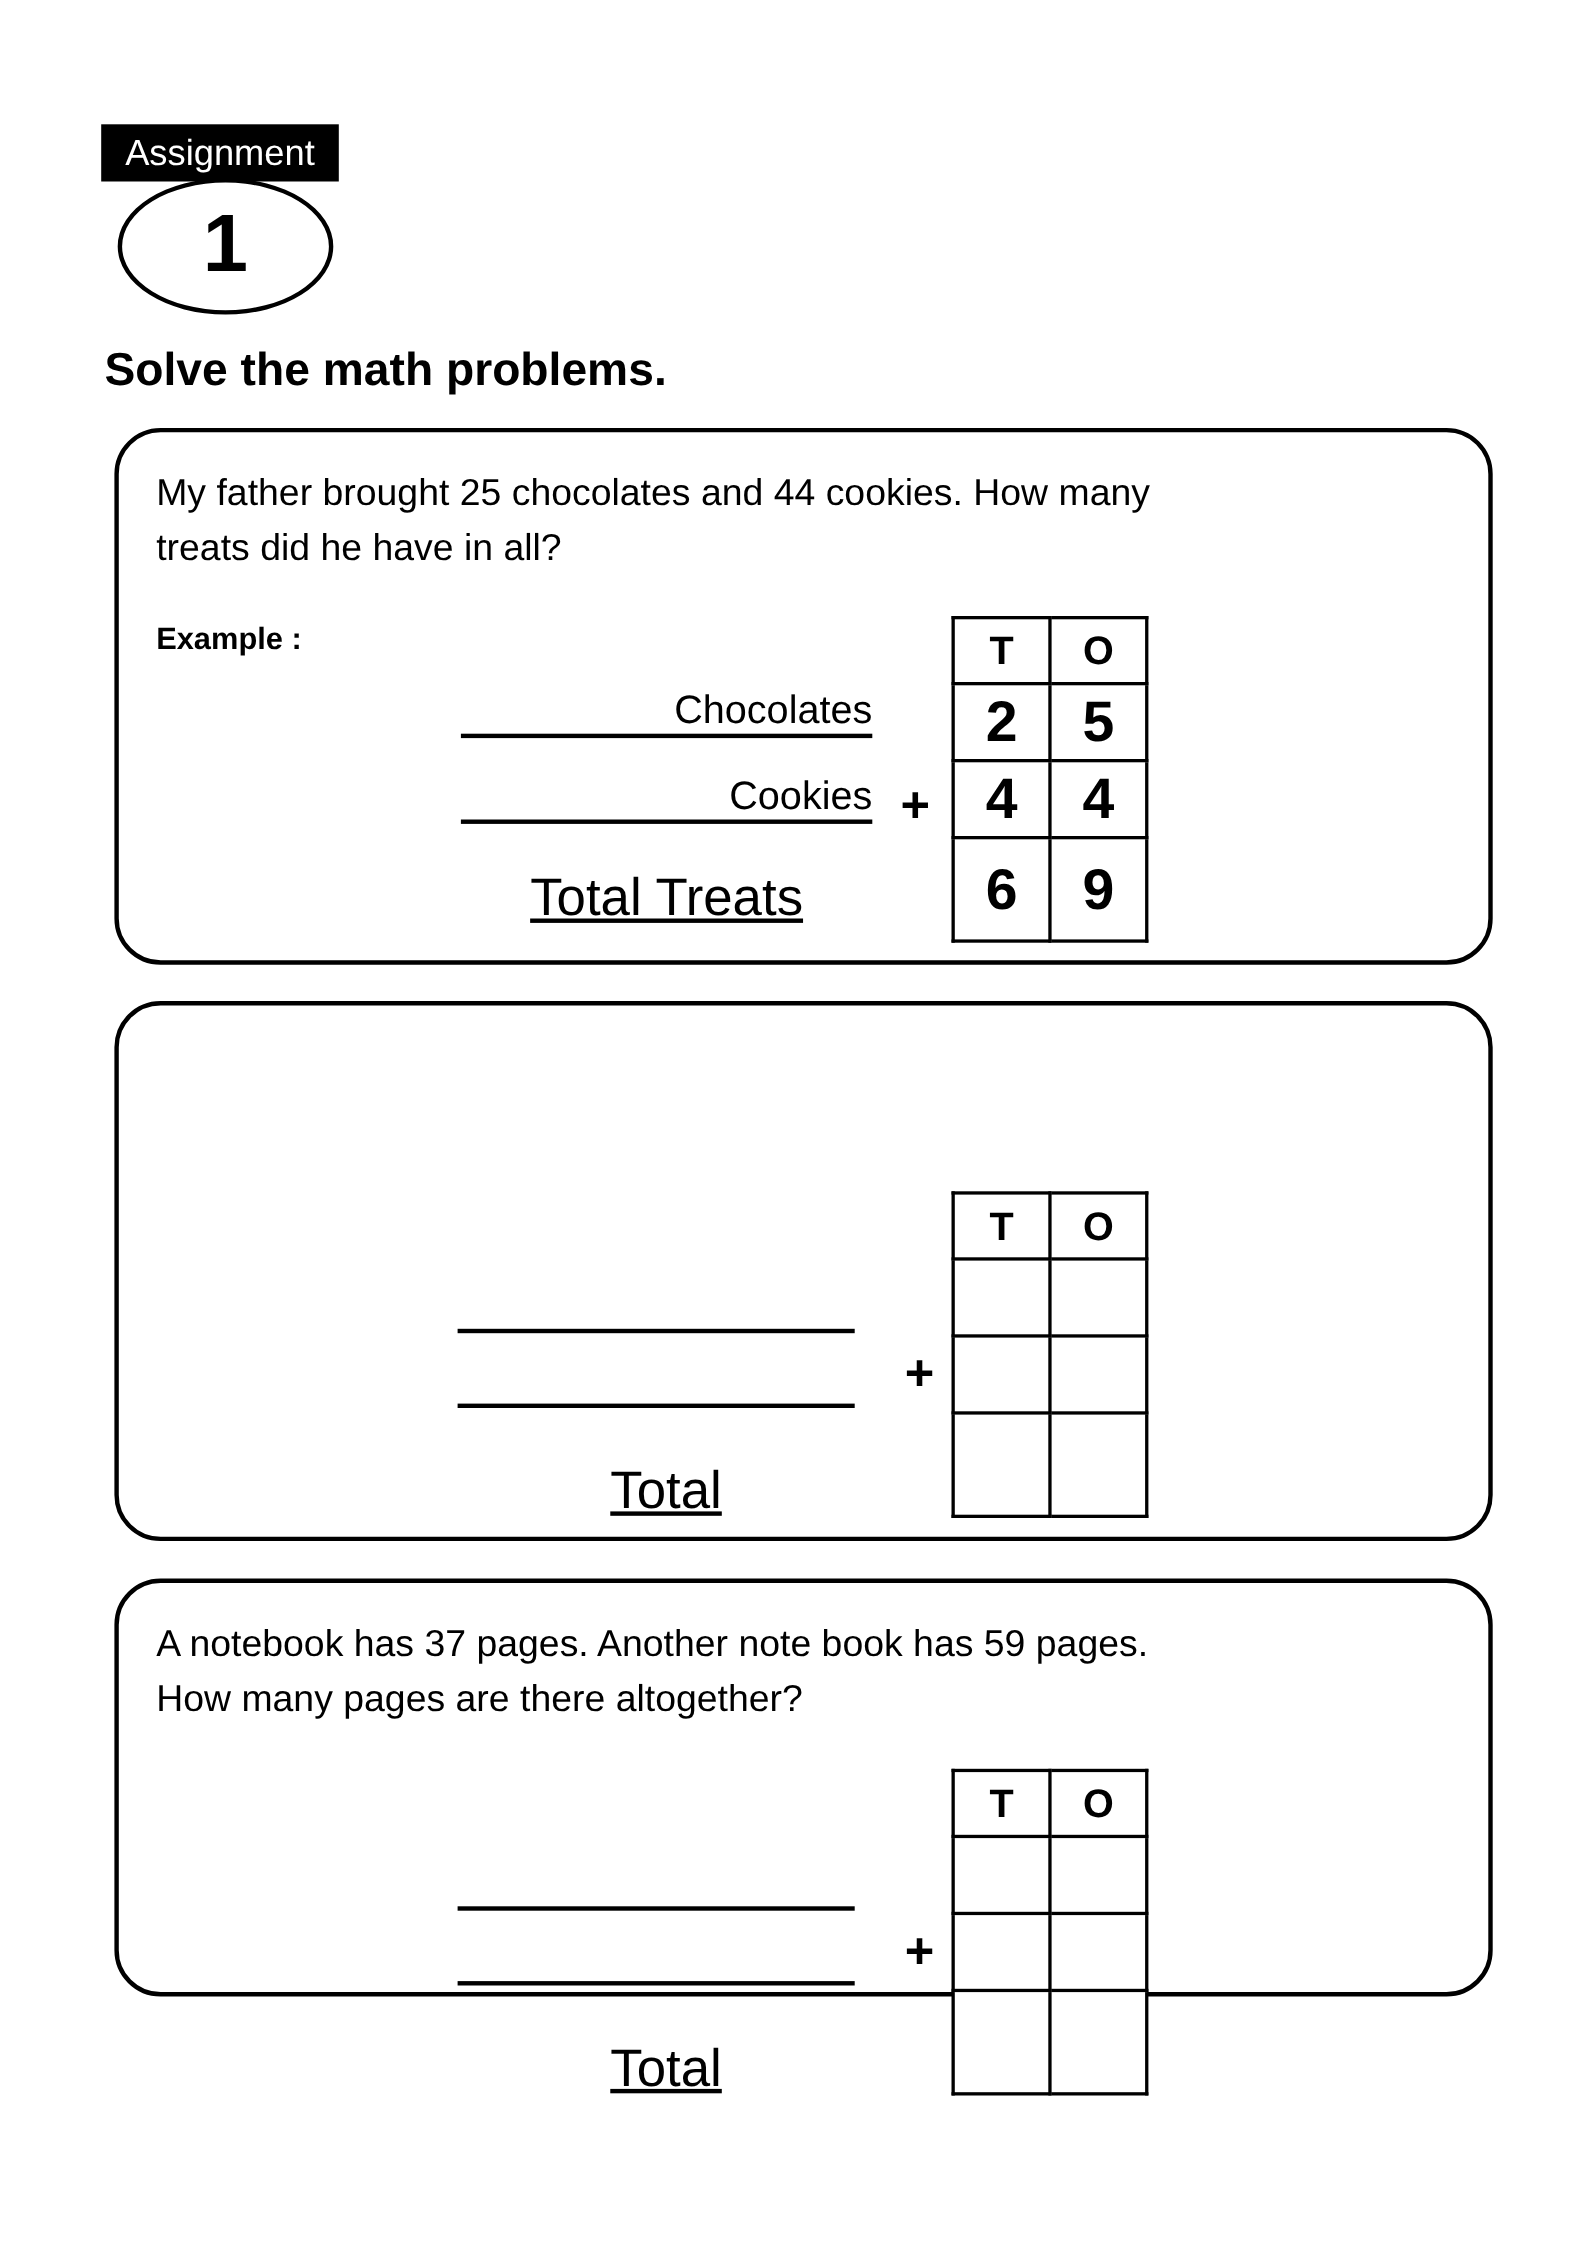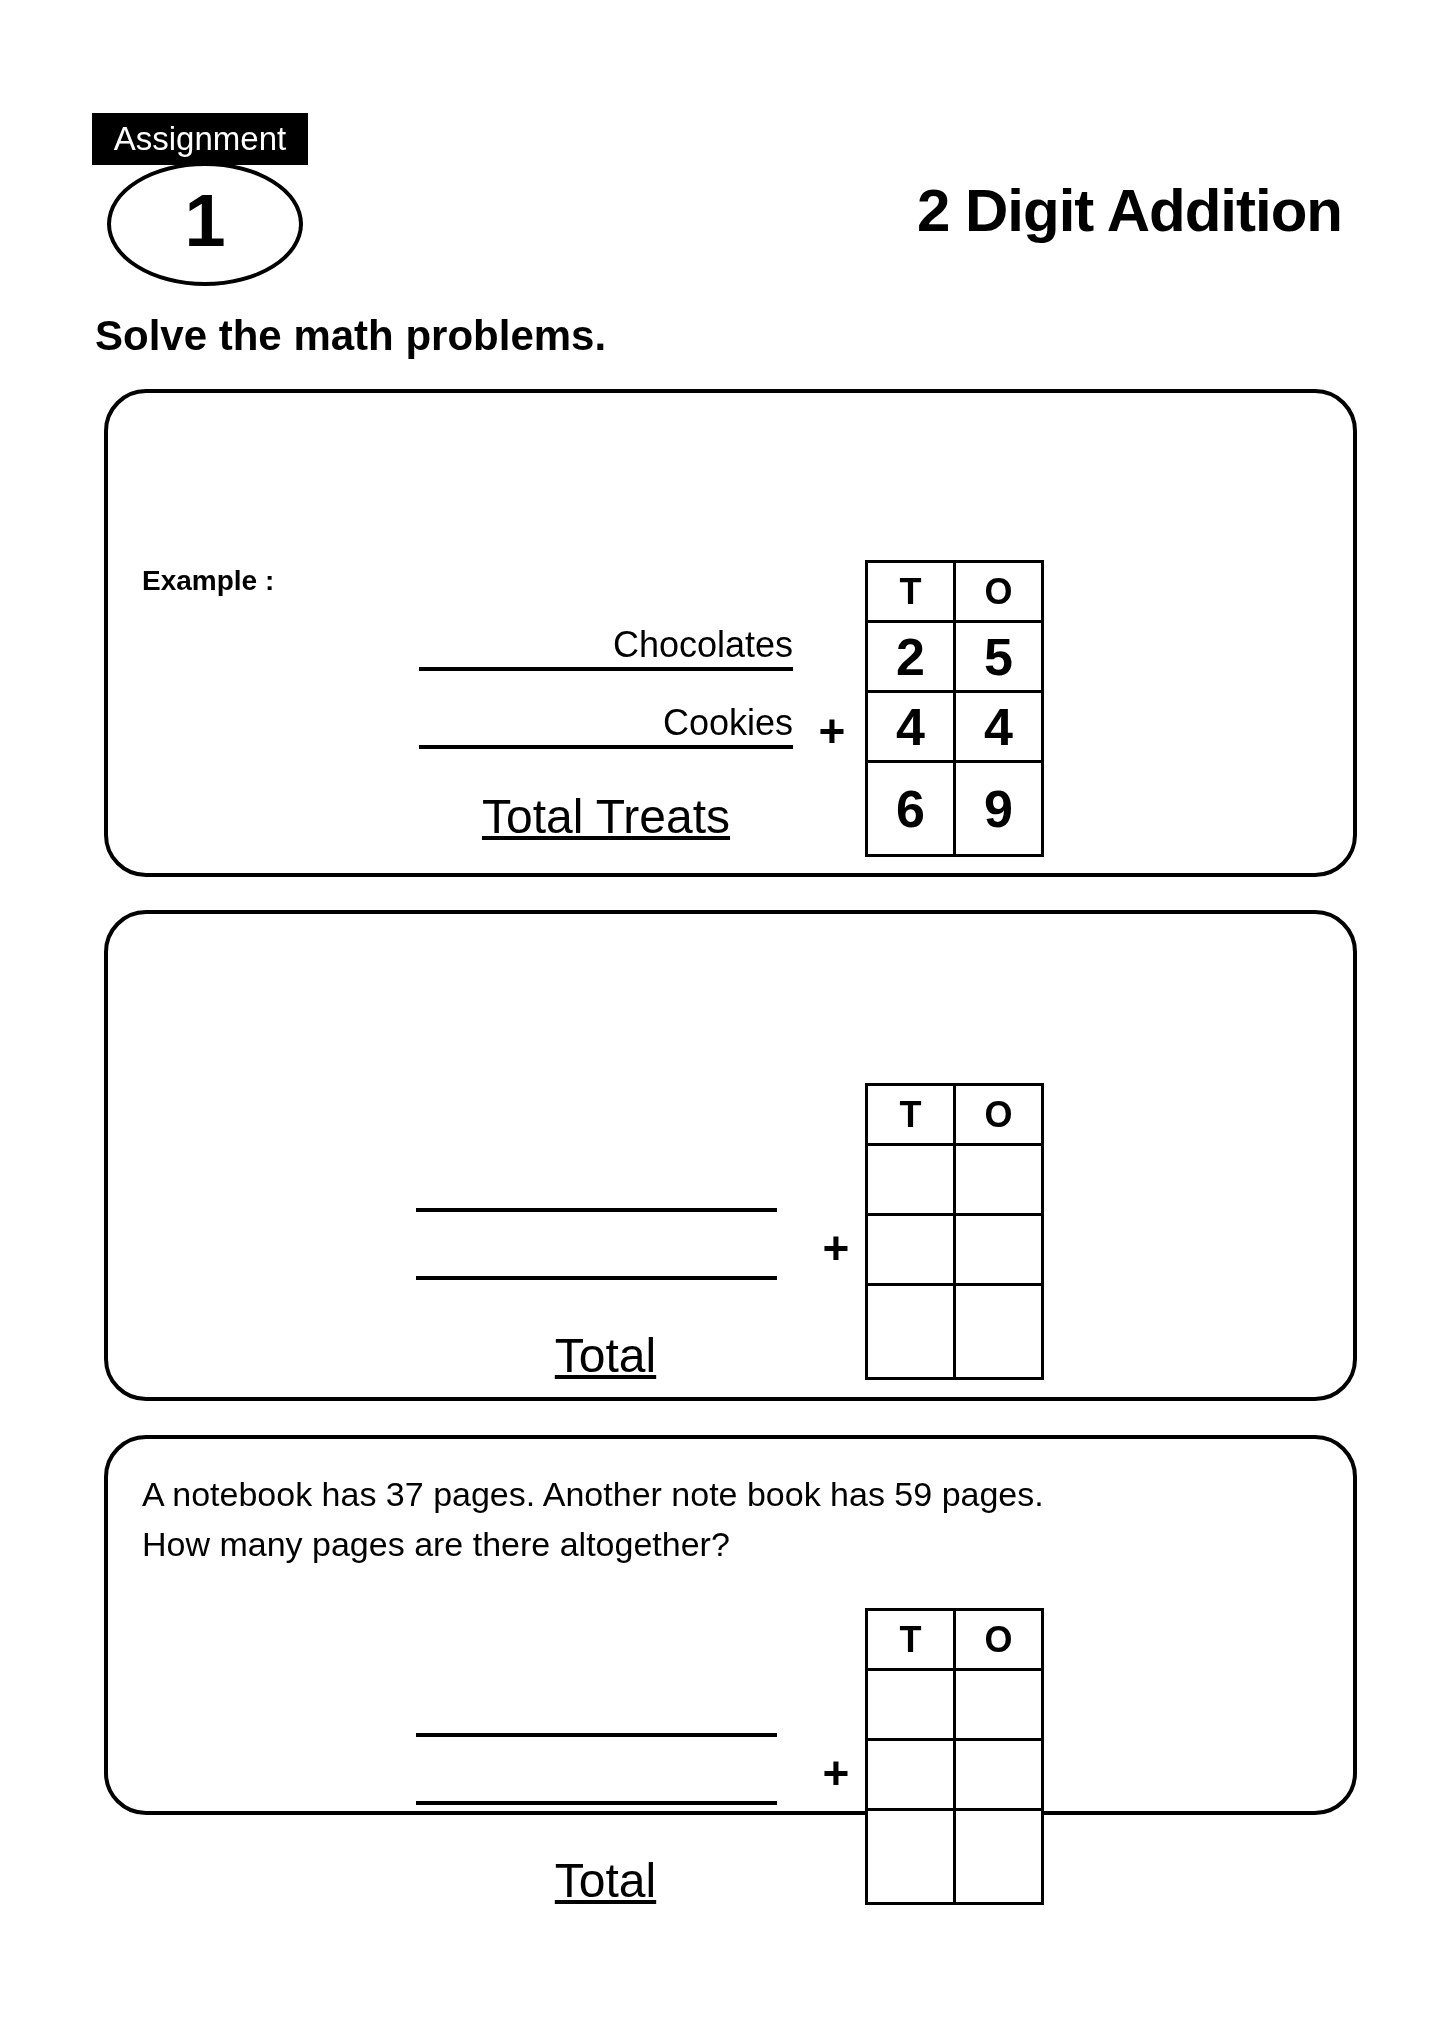--- a/index.html
+++ b/index.html
@@ -155,25 +155,26 @@
 
 <div class="page">
 
   <div class="badge">
     <span>Assignment</span>
   </div>
   <div class="oval">
     <span class="num">1</span>
   </div>
 
-  <div class="title">2 Digit Addition</div>
 
   <div class="instruction">Solve the math problems.</div>
 
   <section class="problem-box box1">
+    <p class="ptext">My father  brought 25 chocolates and 44 cookies. How many
+treats did he have in all?</p>
     <div class="example">Example :</div>
 
     <div class="fill-line line-a">
       <span class="line-label">Chocolates</span>
     </div>
     <div class="fill-line line-b">
       <span class="line-label">Cookies</span>
     </div>
     <div class="plus">+</div>
     <div class="total-label">Total Treats</div>

